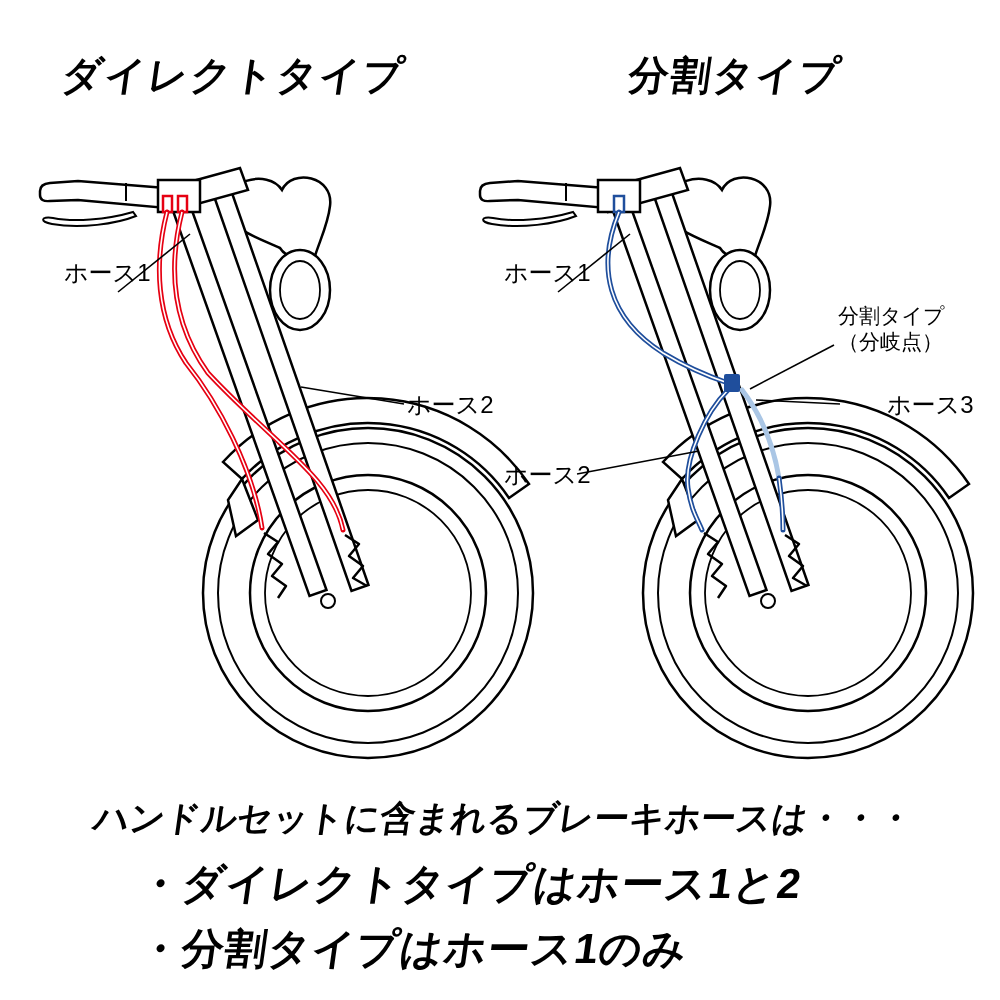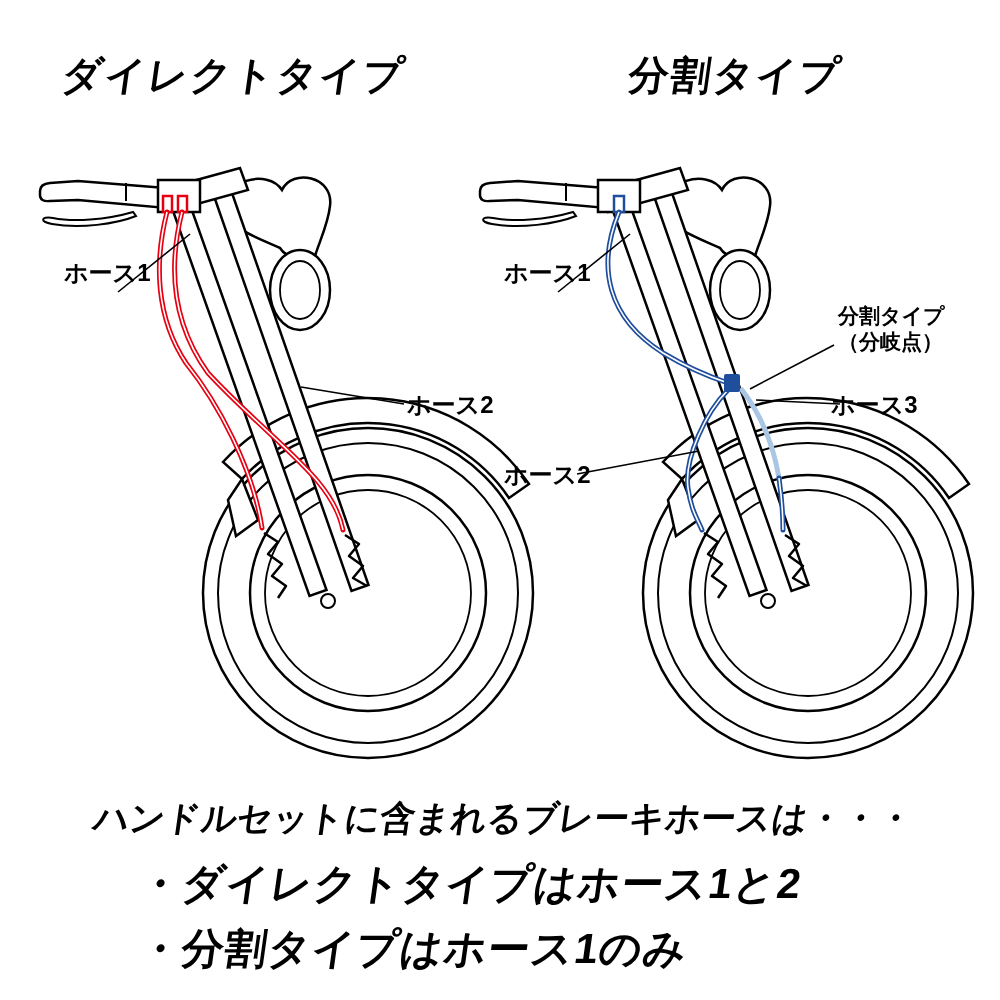--- a/index.html
+++ b/index.html
@@ -8,21 +8,21 @@
     font-family:"Liberation Sans","DejaVu Sans",sans-serif;color:#000;
   }
   .diagram-svg{position:absolute;left:0;top:0;}
   .title{
     position:absolute;font-size:40px;font-weight:900;letter-spacing:2px;white-space:nowrap;
   }
   .slant{transform:skewX(-8deg);transform-origin:left bottom;}
   .title-left{left:58px;top:48px;}
   .title-right{left:625px;top:48px;}
   .label{
-    position:absolute;font-size:24px;font-weight:bold;white-space:nowrap;line-height:1.1;
+    position:absolute;font-size:24px;font-weight:normal;white-space:nowrap;line-height:1.1;
   }
   .label.sep{font-size:21px;line-height:1.25;}
   .footer-intro{
     position:absolute;left:0;top:795px;width:1000px;text-align:center;
     font-size:35px;font-weight:900;white-space:nowrap;
   }
   .footer-bullet{
     position:absolute;left:135px;font-size:42px;font-weight:900;white-space:nowrap;letter-spacing:1px;
   }
 </style>
@@ -106,20 +106,20 @@
   <div class="title title-right slant">分割タイプ</div>
 
   <div class="label" style="left:64px;top:260px">ホース1</div>
   <div class="label" style="left:407px;top:392px">ホース2</div>
 
   <div class="label" style="left:504px;top:260px">ホース1</div>
   <div class="label sep" style="left:838px;top:303px">
     <div>分割タイプ</div>
     <div>（分岐点）</div>
   </div>
-  <div class="label" style="left:831px;top:392px">ホース3</div>
+  <div class="label" style="left:887px;top:392px">ホース3</div>
   <div class="label" style="left:504px;top:462px">ホース2</div>
 
   <div class="footer-intro slant">ハンドルセットに含まれるブレーキホースは・・・</div>
   <div class="footer-bullet slant" style="top:856px">・ダイレクトタイプはホース1と2</div>
   <div class="footer-bullet slant" style="top:921px">・分割タイプはホース1のみ</div>
 
 </div>
 
 </body></html>

